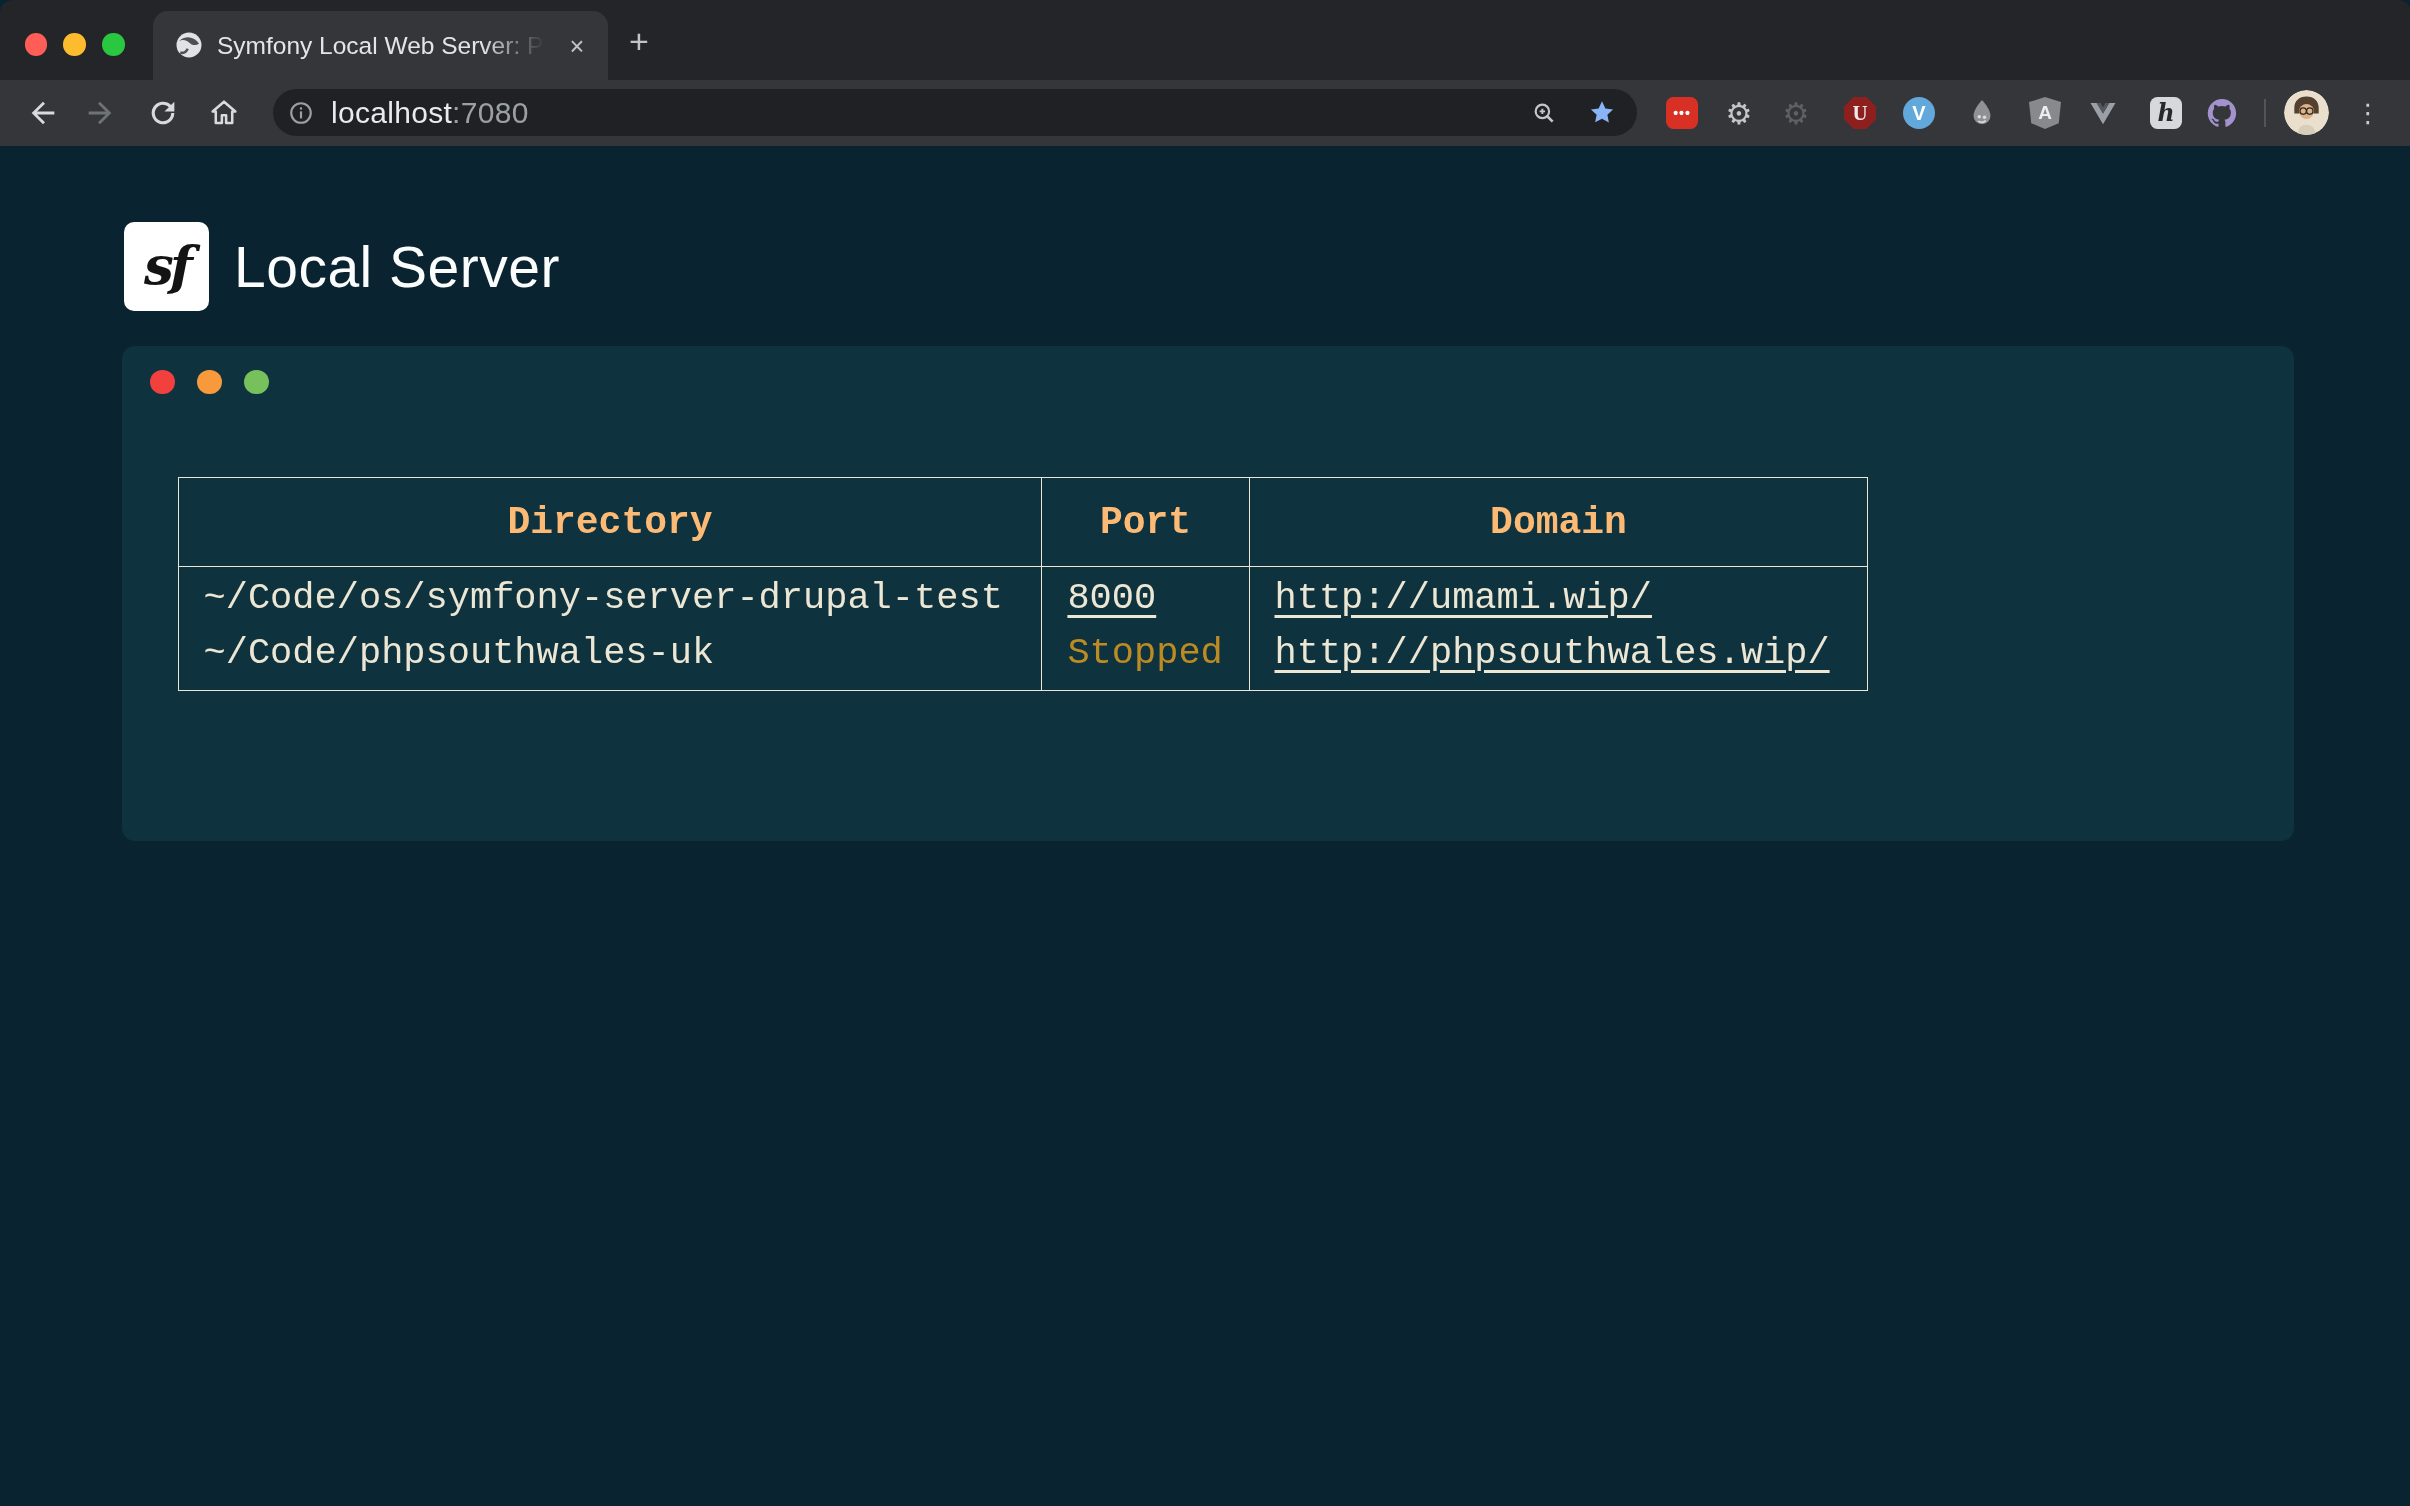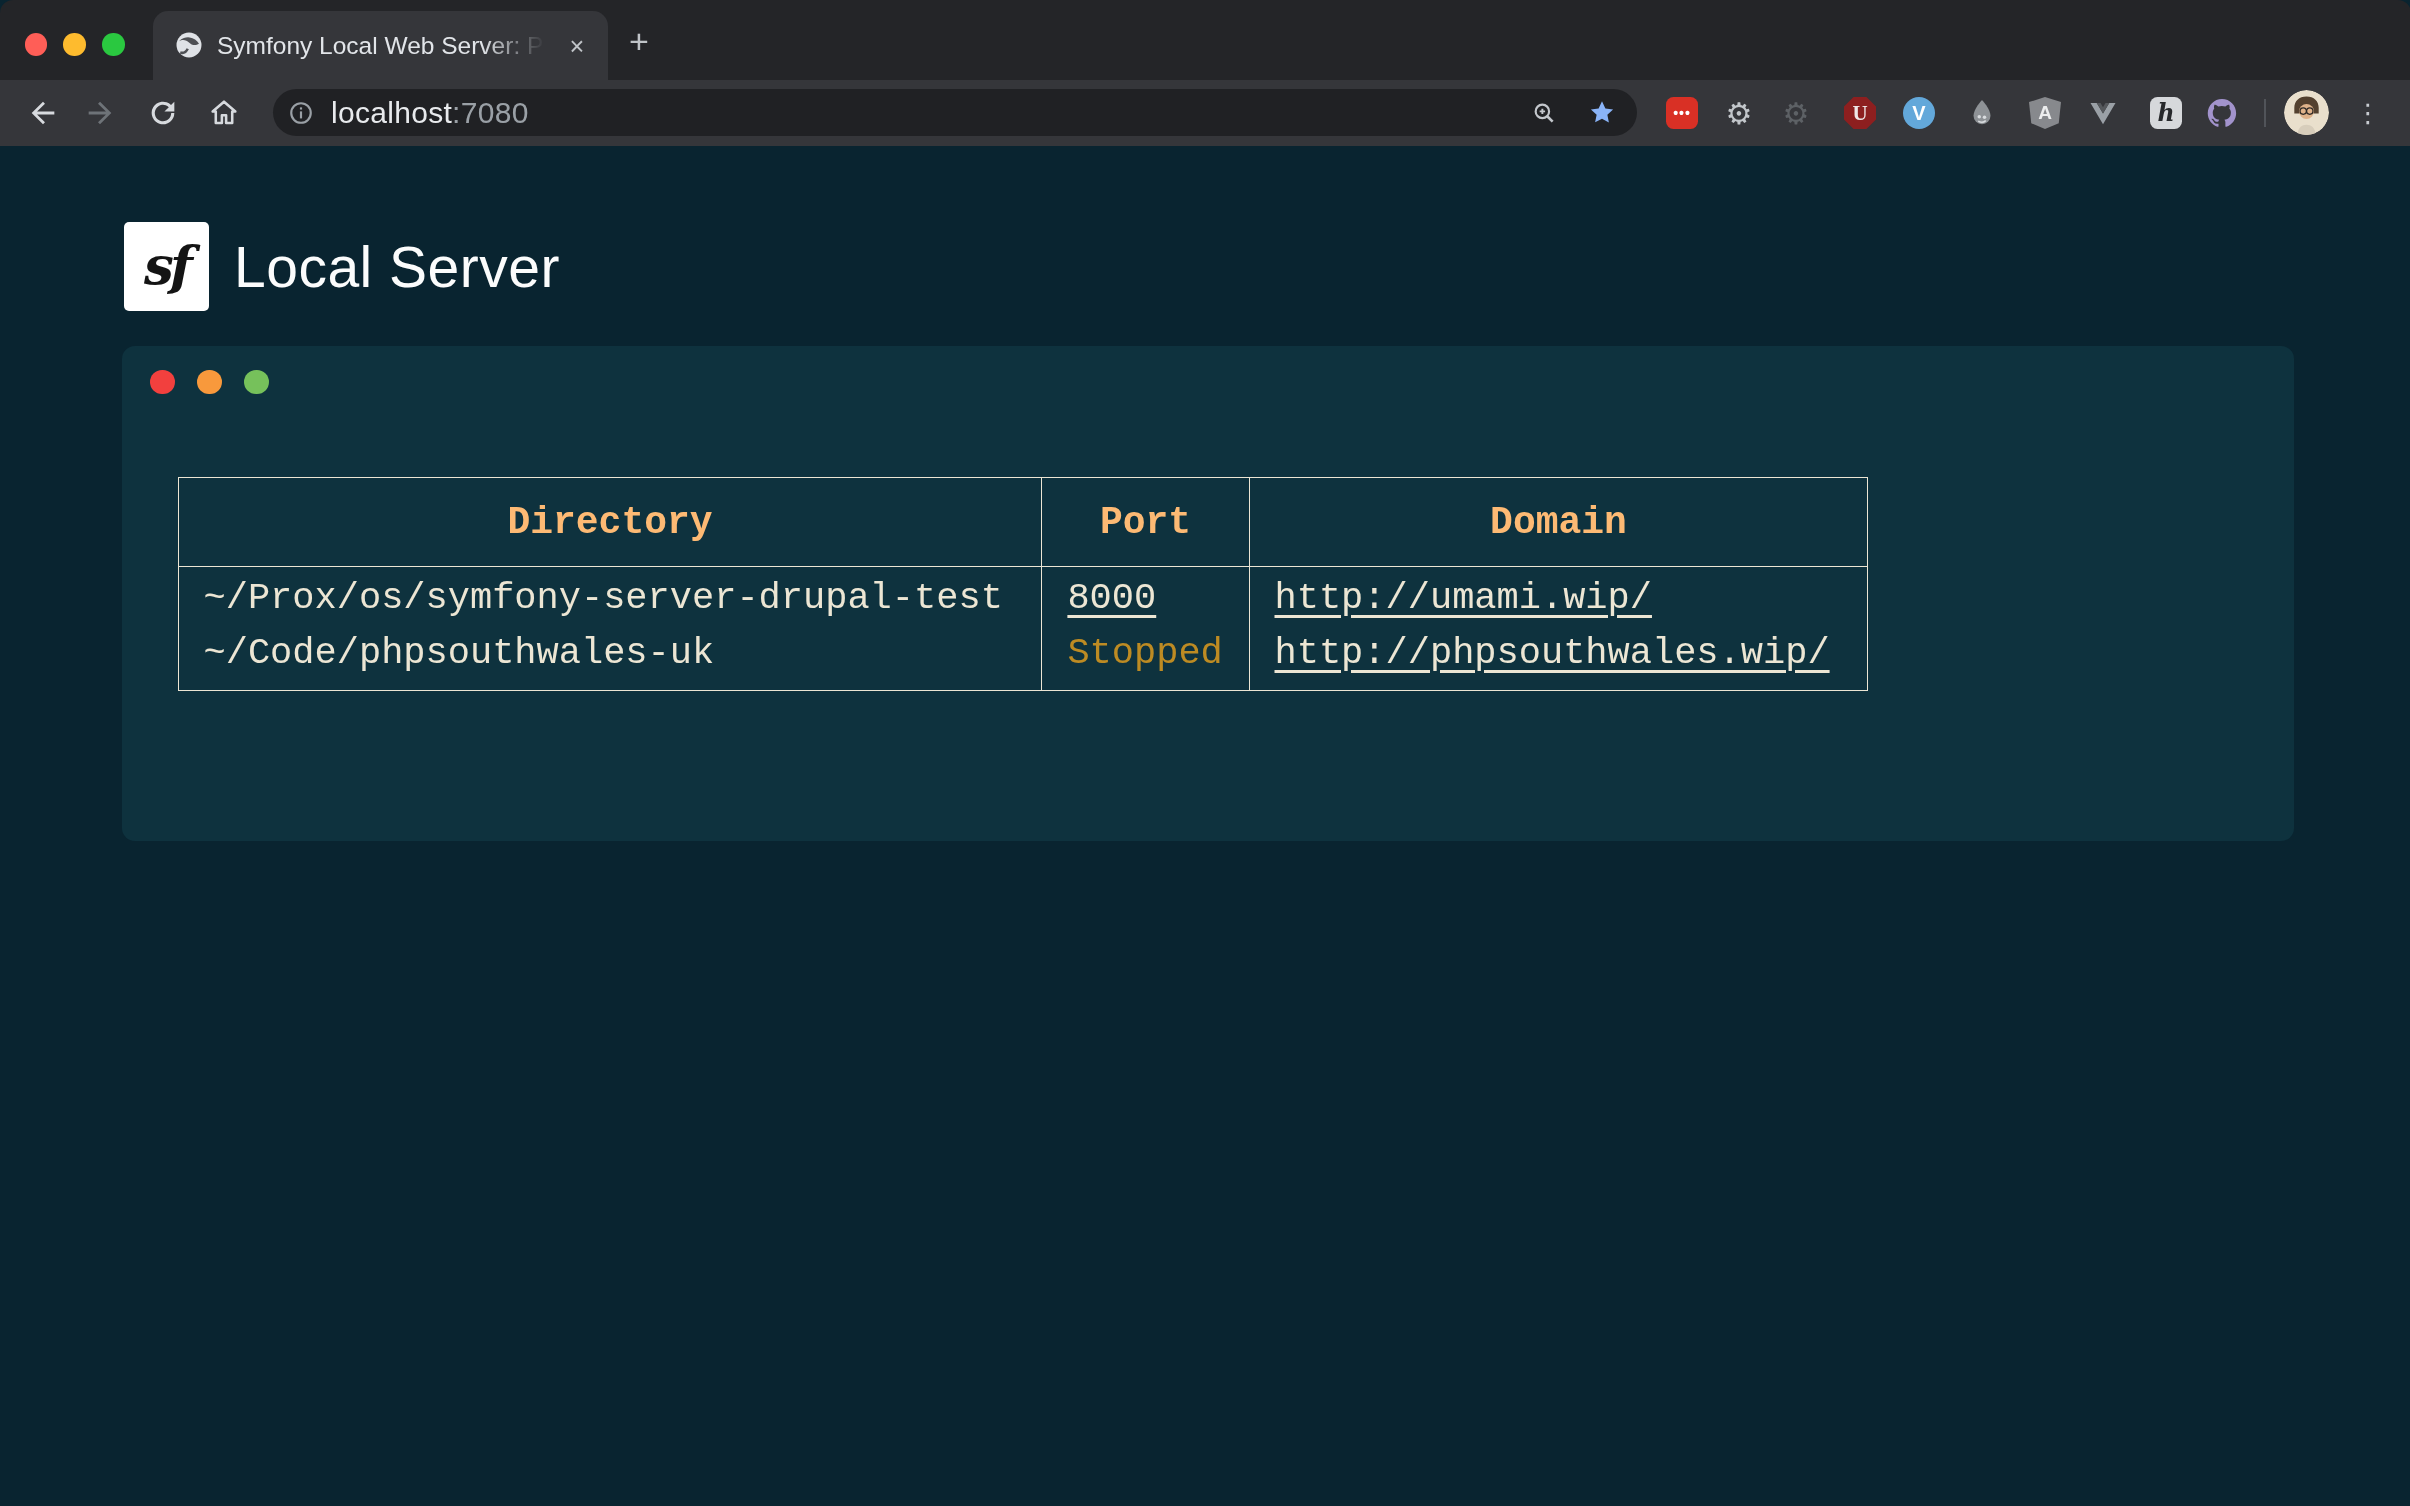--- a/index.html
+++ b/index.html
@@ -47,21 +47,21 @@
   .ext-shield span { color:#ecedee; font-weight:bold; font-size:19px; }
   .ext-hsq { background:#d6d8db; border-radius:7.5px; }
   .ext-hsq span { color:#26282b; font-family:"DejaVu Serif",serif; font-style:italic; font-weight:bold; font-size:23.5px; }
   .toolbar-sep { position:absolute; left:2264px; top:19px; width:1.9px; height:28px; background:#515459; }
   .avatar { position:absolute; left:2284px; top:10.4px; width:45px; height:45px; border-radius:50%; overflow:hidden; }
   .kebab { position:absolute; left:2352px; top:17px; width:32px; height:32px; text-align:center; line-height:32px;
            font-size:26px; color:#c7cbd0; font-family:"DejaVu Sans",sans-serif; }
 
   
   .page { position:absolute; top:146px; left:0; width:2411px; height:1361px; background:#092430; }
-  .brand-logo { position:absolute; left:124px; top:76px; width:85px; height:89px; background:#fff; border-radius:5px;
+  .brand-logo { position:absolute; left:124px; top:76px; width:85px; height:89px; background:#fff; border-radius:10px;
                 display:flex; align-items:center; justify-content:center; }
   .brand-logo span { font-family:"DejaVu Serif",serif; font-style:italic; font-weight:bold; font-size:53px;
                      color:#141414; letter-spacing:-3.8px; transform:translatey(-1.9px); }
   .page-title { position:absolute; left:234px; top:88px; font-size:57px; font-weight:400; color:#fbfcfc; letter-spacing:0.5px; }
 
   .card { position:absolute; left:122px; top:200px; width:2172px; height:495px; background:#0e323e; border-radius:13px; }
   .card-dot { position:absolute; top:23.5px; width:24.5px; height:24.5px; border-radius:50%; }
   .card-dot.red    { left:28px;  background:#f2403e; }
   .card-dot.orange { left:75px;  background:#f8993c; }
   .card-dot.green  { left:122px; background:#76c15b; }
@@ -224,21 +224,21 @@
           </colgroup>
         <thead>
           <tr>
             <th>Directory</th>
             <th>Port</th>
             <th>Domain</th>
           </tr>
         </thead>
         <tbody>
           <tr>
-            <td class="cell-dir">~/Prox/os/symfony-server-drupal-test</td>
+            <td class="cell-dir">~/Code/os/symfony-server-drupal-test</td>
             <td class="cell-port"><a class="tbl-link">8000</a></td>
             <td class="cell-domain"><a class="tbl-link">http://umami.wip/</a></td>
           </tr>
           <tr class="last">
             <td class="cell-dir">~/Code/phpsouthwales-uk</td>
             <td class="cell-port"><span class="status-stopped">Stopped</span></td>
             <td class="cell-domain"><a class="tbl-link">http://phpsouthwales.wip/</a></td>
           </tr>
         </tbody>
       </table>

